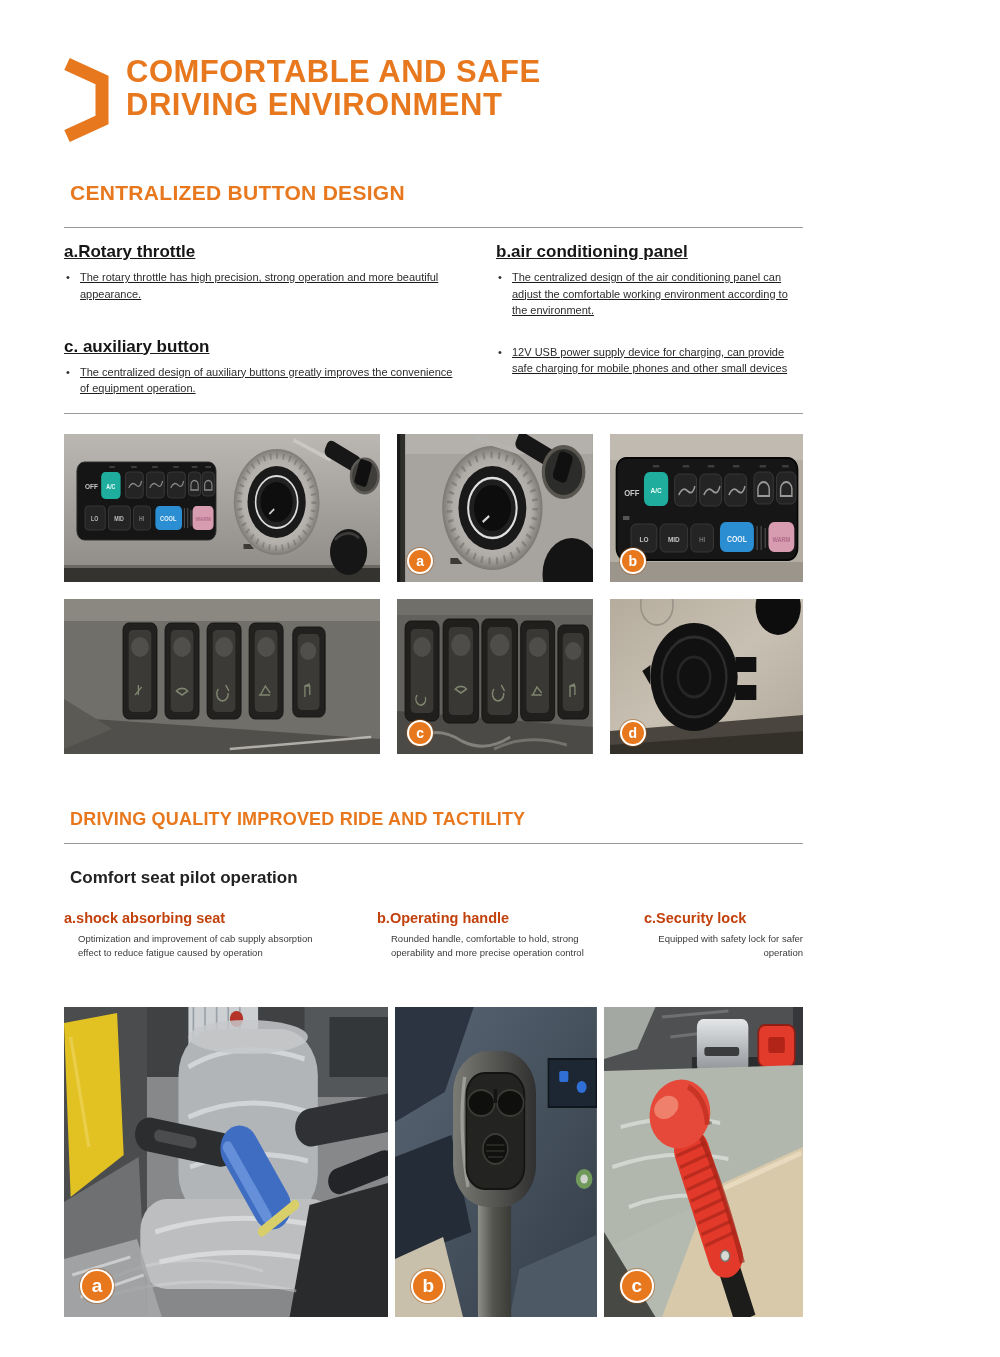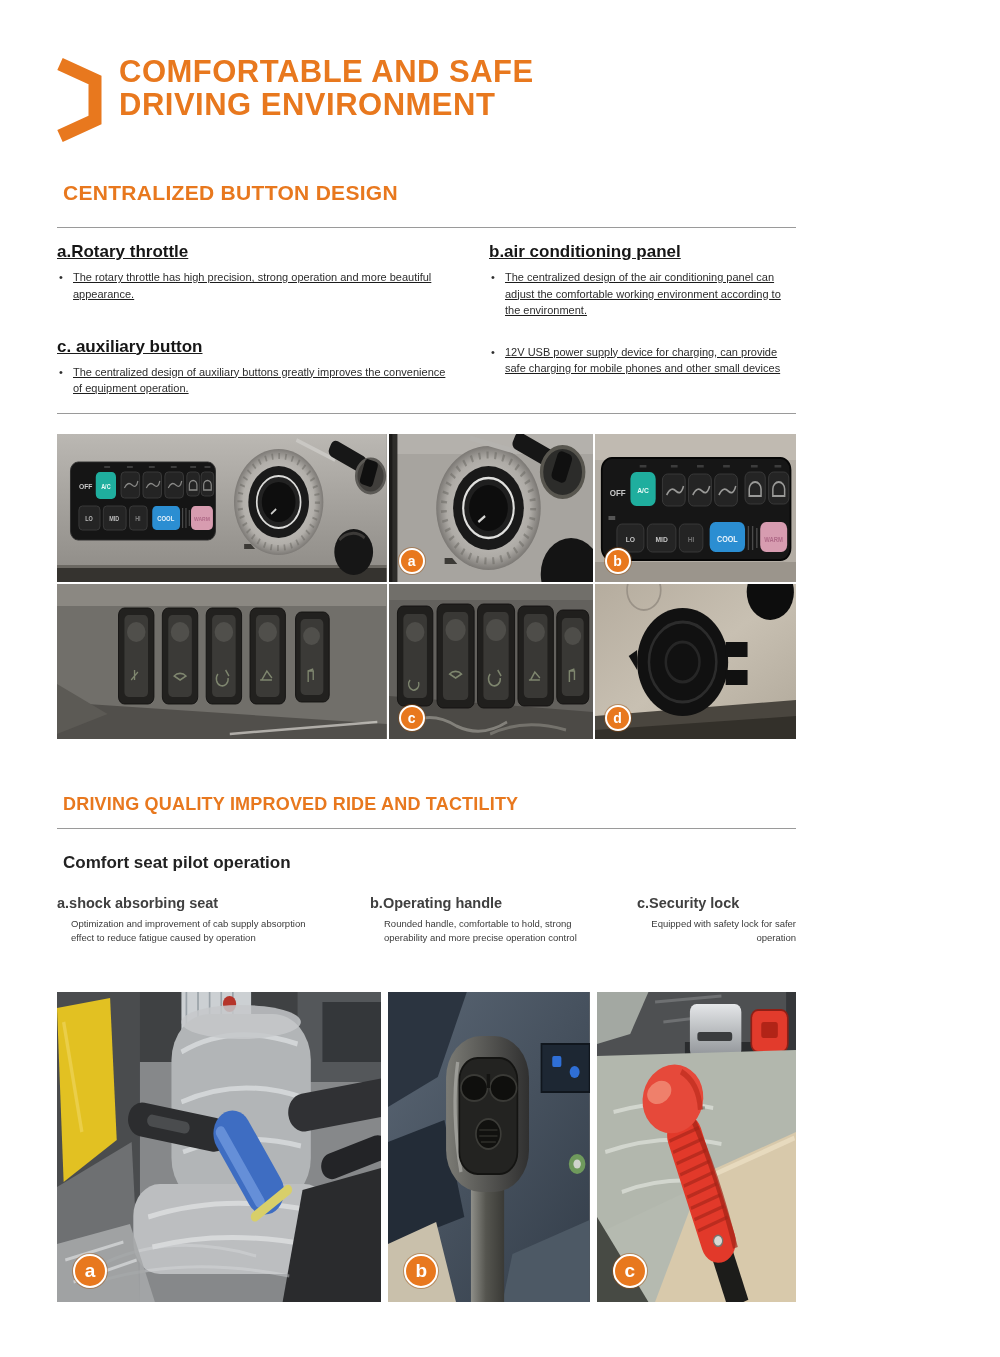--- a/index.html
+++ b/index.html
@@ -1,51 +1,51 @@
 <!DOCTYPE html>
 <html><head>
 <meta charset="utf-8">
 <style>
   html,body{margin:0;padding:0;background:#ffffff;}
   .page{
     width:853px;height:1357px;box-sizing:border-box;
     padding:55px 57px 0 57px;background:#fff;position:relative;
-    font-family:"Liberation Sans","DejaVu Sans",sans-serif;color:#1c1c1c;
+    font-family:"Liberation Sans","DejaVu Sans",sans-serif;color:#1c1c1c;margin-left:7px;
   }
   
   .hdr{display:flex;align-items:flex-start;}
   .hdr-icon{width:46px;height:86px;flex:0 0 auto;margin-top:2px;}
   .hdr-title{margin-left:16px;font-size:31px;line-height:33px;font-weight:bold;
     color:#e8781e;letter-spacing:.5px;}
   
   .sec-head{margin:38px 0 0 6px;font-size:21px;font-weight:bold;color:#e8781e;letter-spacing:.3px;}
   .rule{border:none;border-top:1px solid #9a9a9a;margin:22px 0 0 0;}
   
   .feat-grid{display:grid;grid-template-columns:432px 1fr;margin-top:14px;row-gap:18px;text-decoration:underline;}
   .feat-title{font-size:17px;font-weight:bold;color:#161616;}
   .feat-li{position:relative;margin-top:7px;padding-left:16px;font-size:11px;
     line-height:1.5;color:#2d2d2d;max-width:450px;}
   .feat-li:before{content:"•";position:absolute;left:2px;top:0;color:#2d2d2d;}
   .rule2{border:none;border-top:1px solid #9a9a9a;margin:16px 0 0 0;}
   
-  .pgrid{display:grid;grid-template-columns:391fr 242fr 239fr;gap:2px;margin-top:20px;}
+  .pgrid{display:grid;grid-template-columns:391fr 242fr 239fr;gap:17px;margin-top:20px;}
   .pgrid .ph{position:relative;overflow:hidden;background:#9b9994;}
   .ph svg{display:block;width:100%;height:100%;}
   .r1{height:148px;} .r2{height:155px;}
   .badge{position:absolute;left:10px;bottom:8px;width:22px;height:22px;border-radius:50%;
     background:#e8781e;border:2px solid #fff;box-shadow:0 0 0 1px rgba(160,80,10,.45);
     color:#fff;font-weight:bold;font-size:14px;line-height:22px;text-align:center;}
   .badge.big{width:30px;height:30px;font-size:19px;line-height:30px;left:16px;bottom:14px;}
   
   .sec2-head{margin:54px 0 0 6px;font-size:18px;line-height:23px;font-weight:bold;
     color:#e8781e;letter-spacing:.2px;}
   .rule3{border:none;border-top:1px solid #9a9a9a;margin:12px 0 0 0;}
   .sub-head{margin:24px 0 0 6px;font-size:17px;font-weight:bold;color:#222;}
   .feat2-grid{display:grid;grid-template-columns:313px 267px 1fr;margin-top:22px;}
-  .feat2-title{font-size:14.5px;font-weight:bold;color:#404040;}
+  .feat2-title{font-size:14.5px;font-weight:bold;color:#c2410c;}
   .feat2-desc{margin-top:6px;padding-left:14px;font-size:9.5px;line-height:1.55;color:#3a3a3a;}
   .w250{max-width:250px;} .w205{max-width:205px;} .w230{max-width:230px;text-align:right;}
   .pgrid2{display:grid;grid-template-columns:391fr 243fr 240fr;gap:7px;margin-top:46px;}
   .pgrid2 .ph{position:relative;overflow:hidden;height:310px;background:#777;}
 </style>
 </head>
 <body>
 
 <div class="page">
 

